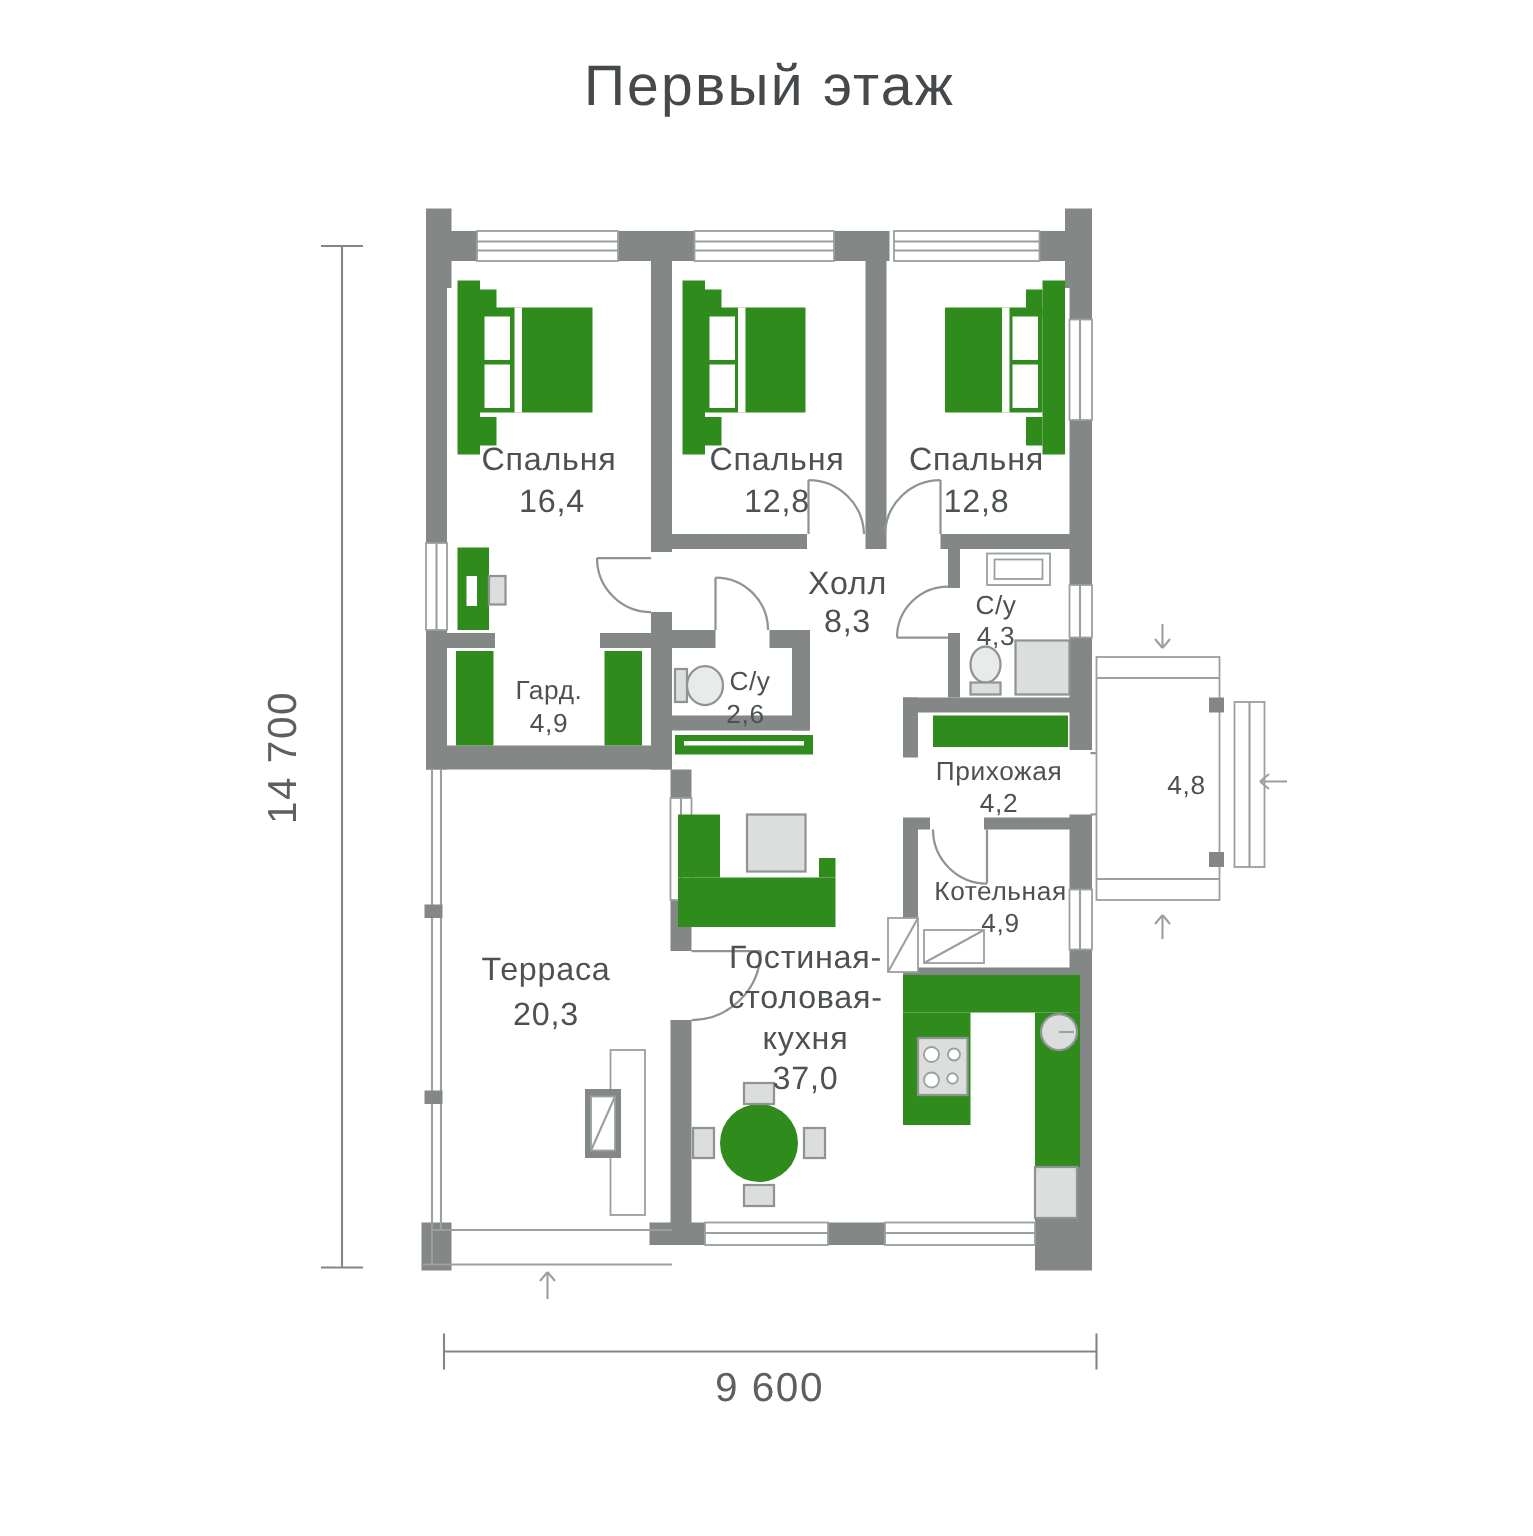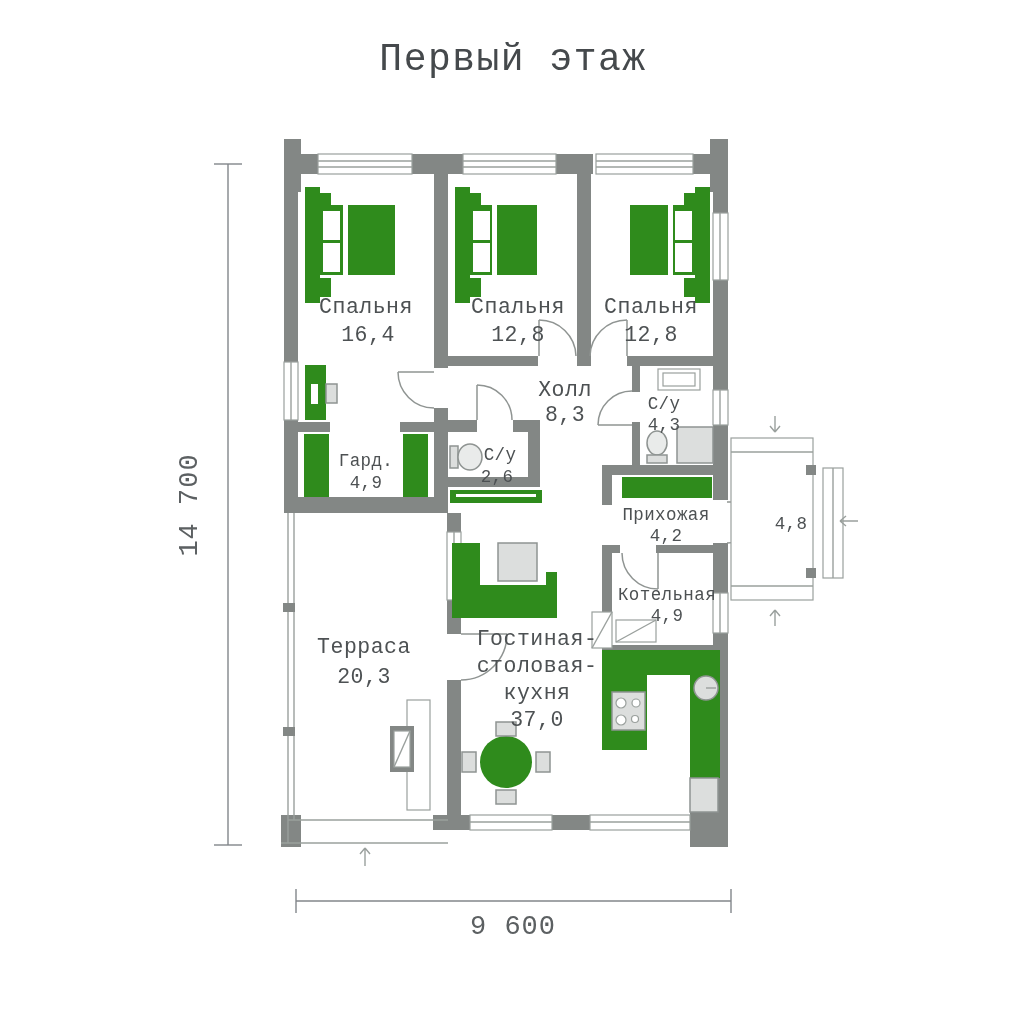--- a/index.html
+++ b/index.html
@@ -1,17 +1,17 @@
 <!DOCTYPE html>
 <html><head>
 <meta charset="utf-8">
 <style>
   html,body{margin:0;padding:0;background:#ffffff;}
   .stage{position:relative;width:1022px;height:1024px;background:#fff;overflow:hidden;
-         font-family:Liberation Mono, monospace;}
+         font-family:Liberation Sans, sans-serif;}
   svg{display:block;}
   .wall{fill:#838785;stroke:none;}
   .grn{fill:#2f8b1c;stroke:none;}
   .wht{fill:#ffffff;stroke:none;}
   .fix{fill:#dcdedd;stroke:#8f9492;stroke-width:1.5;}
   .fix2{fill:#e9ebea;stroke:#8f9492;stroke-width:1.5;}
   .ln{stroke:#9aa09d;stroke-width:1.4;fill:none;}
   .wln{stroke:#9aa09d;stroke-width:1.2;fill:#ffffff;}
   .door{stroke:#8f9492;stroke-width:1.5;fill:none;}
   .dim{stroke:#82868a;stroke-width:1.4;fill:none;}

